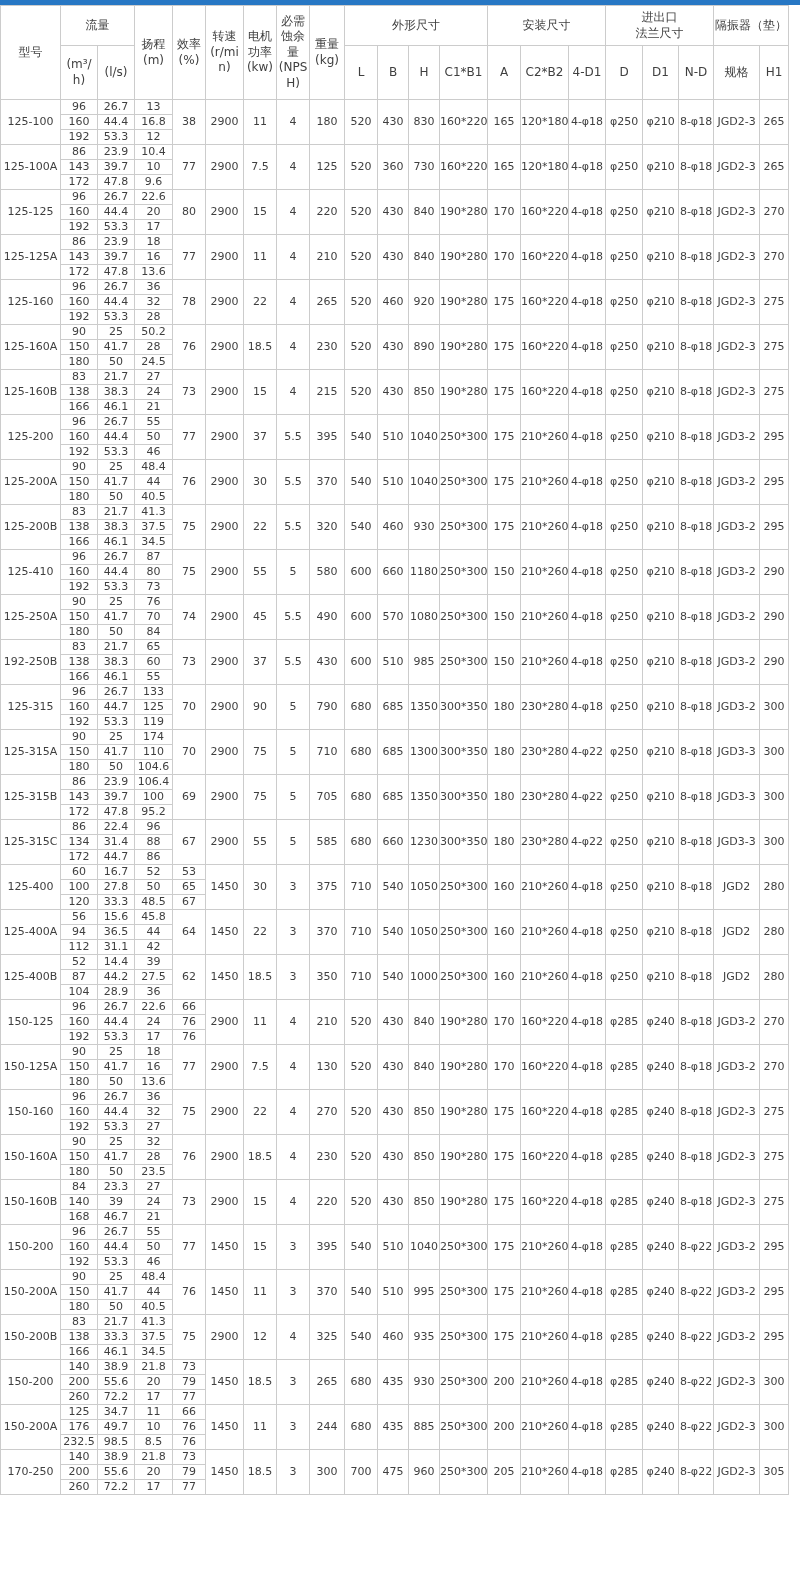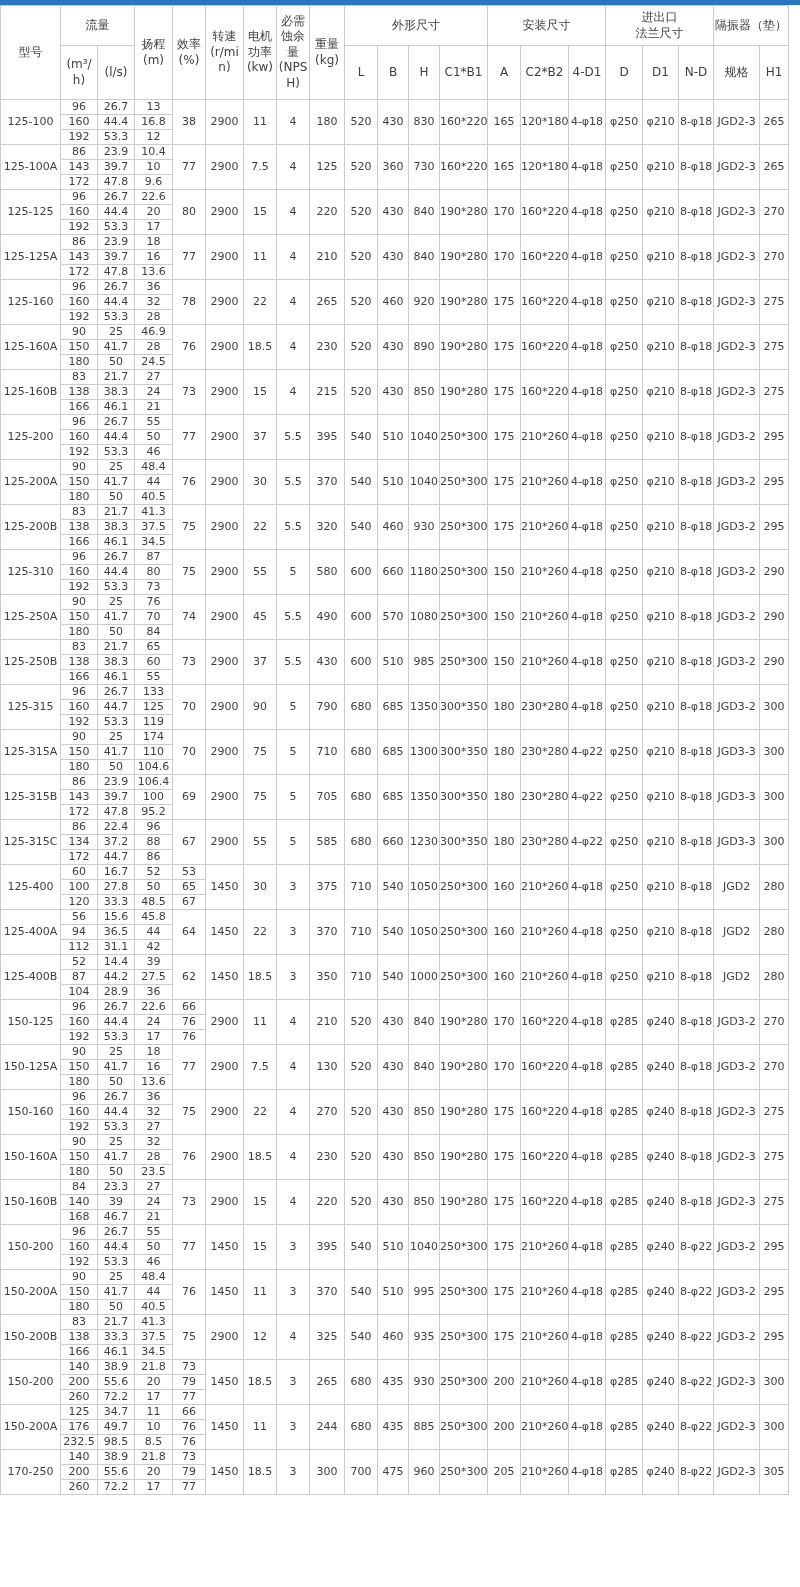--- a/index.html
+++ b/index.html
@@ -265,21 +265,21 @@
       </tr>
       <tr>
         <td>192</td>
         <td>53.3</td>
         <td>28</td>
       </tr>
       <tr>
         <td rowspan="3" class="model-col">125-160A</td>
         <td>90</td>
         <td>25</td>
-        <td>46.9</td>
+        <td>50.2</td>
         <td rowspan="3">76</td>
         <td rowspan="3">2900</td>
         <td rowspan="3">18.5</td>
         <td rowspan="3">4</td>
         <td rowspan="3">230</td>
         <td rowspan="3">520</td>
         <td rowspan="3">430</td>
         <td rowspan="3">890</td>
         <td rowspan="3">190*280</td>
         <td rowspan="3">175</td>
@@ -427,21 +427,21 @@
         <td>138</td>
         <td>38.3</td>
         <td>37.5</td>
       </tr>
       <tr>
         <td>166</td>
         <td>46.1</td>
         <td>34.5</td>
       </tr>
       <tr>
-        <td rowspan="3" class="model-col">125-310</td>
+        <td rowspan="3" class="model-col">125-410</td>
         <td>96</td>
         <td>26.7</td>
         <td>87</td>
         <td rowspan="3">75</td>
         <td rowspan="3">2900</td>
         <td rowspan="3">55</td>
         <td rowspan="3">5</td>
         <td rowspan="3">580</td>
         <td rowspan="3">600</td>
         <td rowspan="3">660</td>
@@ -493,21 +493,21 @@
         <td>150</td>
         <td>41.7</td>
         <td>70</td>
       </tr>
       <tr>
         <td>180</td>
         <td>50</td>
         <td>84</td>
       </tr>
       <tr>
-        <td rowspan="3" class="model-col">125-250B</td>
+        <td rowspan="3" class="model-col">192-250B</td>
         <td>83</td>
         <td>21.7</td>
         <td>65</td>
         <td rowspan="3">73</td>
         <td rowspan="3">2900</td>
         <td rowspan="3">37</td>
         <td rowspan="3">5.5</td>
         <td rowspan="3">430</td>
         <td rowspan="3">600</td>
         <td rowspan="3">510</td>
@@ -649,21 +649,21 @@
         <td rowspan="3">230*280</td>
         <td rowspan="3">4-φ22</td>
         <td rowspan="3">φ250</td>
         <td rowspan="3">φ210</td>
         <td rowspan="3">8-φ18</td>
         <td rowspan="3">JGD3-3</td>
         <td rowspan="3">300</td>
       </tr>
       <tr>
         <td>134</td>
-        <td>37.2</td>
+        <td>31.4</td>
         <td>88</td>
       </tr>
       <tr>
         <td>172</td>
         <td>44.7</td>
         <td>86</td>
       </tr>
       <tr>
         <td rowspan="3" class="model-col">125-400</td>
         <td>60</td>

